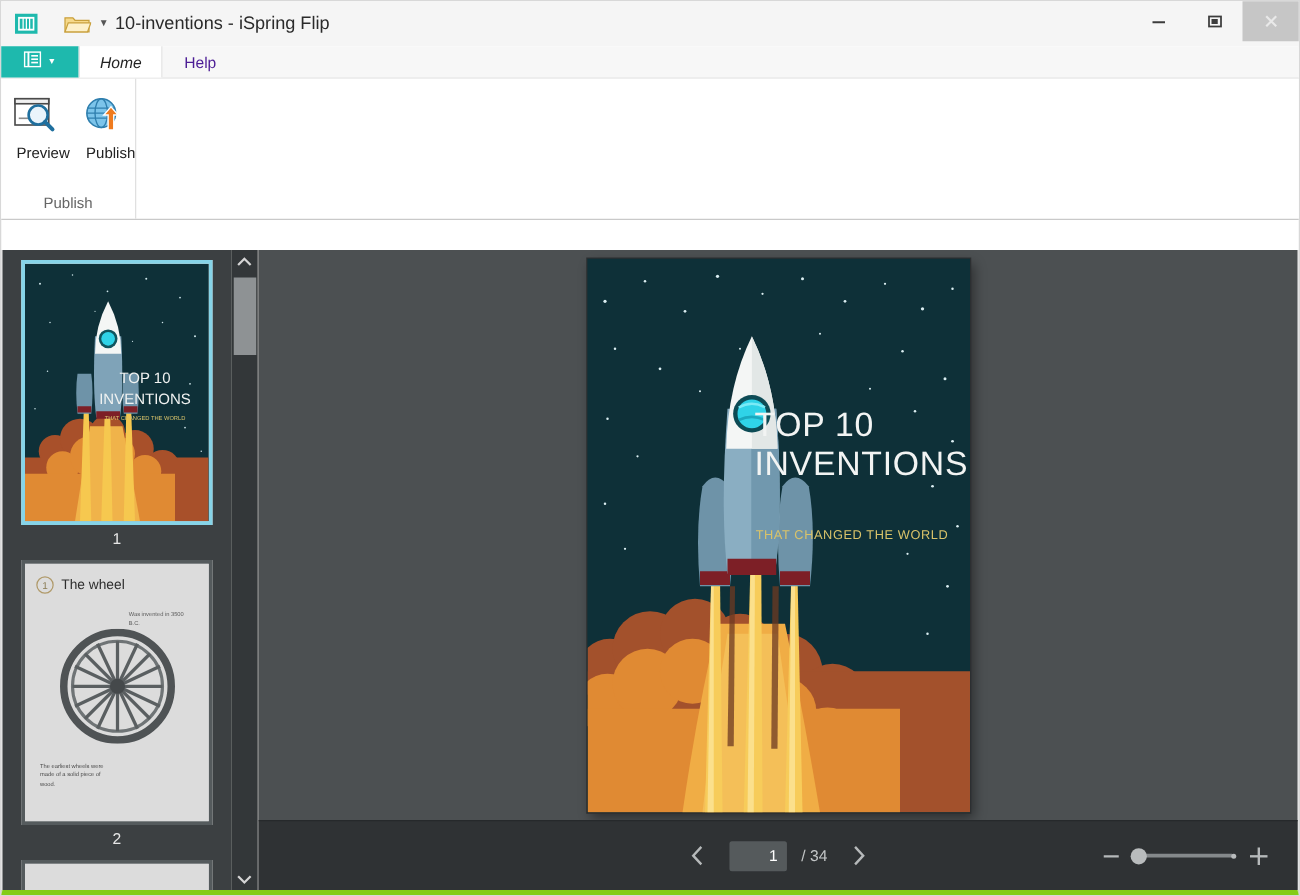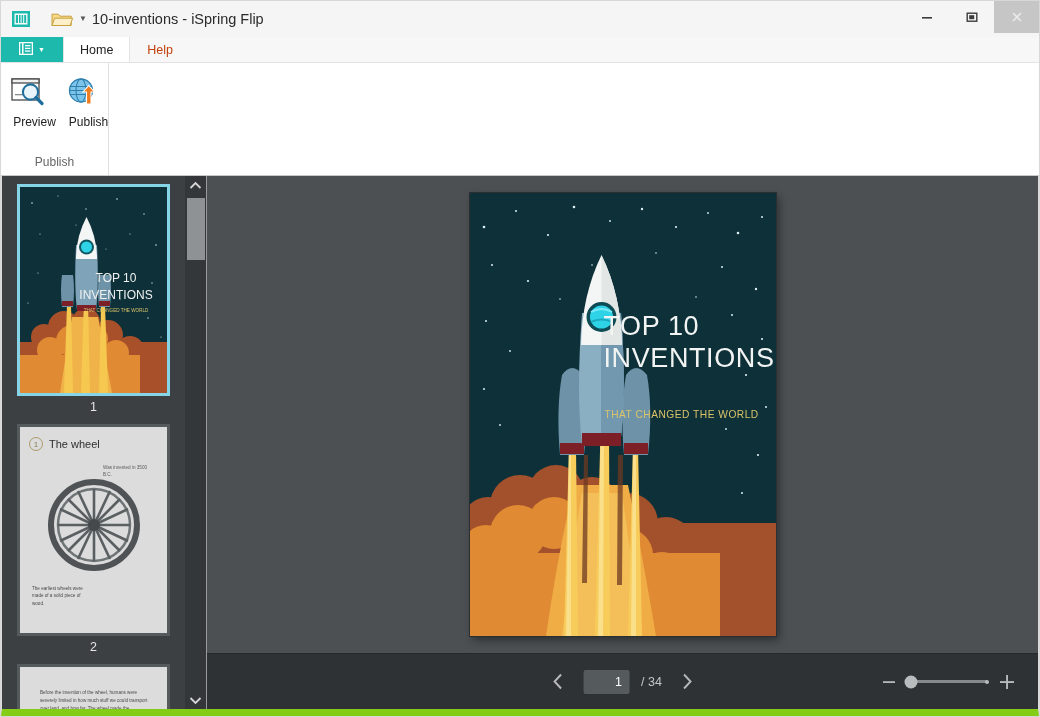--- a/index.html
+++ b/index.html
@@ -66,30 +66,31 @@
   }
   .filemenu-btn {
     width: 62px; background: #1eb9ad;
     display: flex; align-items: center; justify-content: center;
     gap: 5px;
   }
   .filemenu-btn .fm-caret { color: #fff; font-size: 7px; line-height: 1; }
   .tab {
     padding: 0 16px;
     display: flex; align-items: center;
-    font-size: 12.5px; color: #c2410c;
+    font-size: 12.5px; color: #4c1d95;
     background: transparent;
     border-left: 1px solid transparent;
     border-right: 1px solid transparent;
   }
   .tab.active {
     background: #ffffff;
     border-left: 1px solid #e3e3e3;
     border-right: 1px solid #e3e3e3;
     color: #222;
+    font-style: italic;
   }
 
   
   .ribbon {
     height: 113px; flex: 0 0 113px;
     background: #ffffff;
     border-bottom: 1px solid #c9c9c9;
     display: flex;
     position: relative;
   }
@@ -117,21 +118,22 @@
     font-size: 12px; color: #666;
   }
 
   
   .workspace {
     flex: 1 1 auto;
     display: flex;
     min-height: 0;
     border-left: 1px solid #dcdcdc;
     border-right: 1px solid #dcdcdc;
-    border-bottom: 7px solid #84cc16;
+    border-bottom: 4px solid #84cc16;
+    margin-top: 24px;
   }
 
   
   .thumbpane {
     width: 183px; flex: 0 0 183px;
     background: #3c4042;
     overflow: hidden;
     position: relative;
     padding-top: 8px;
   }

